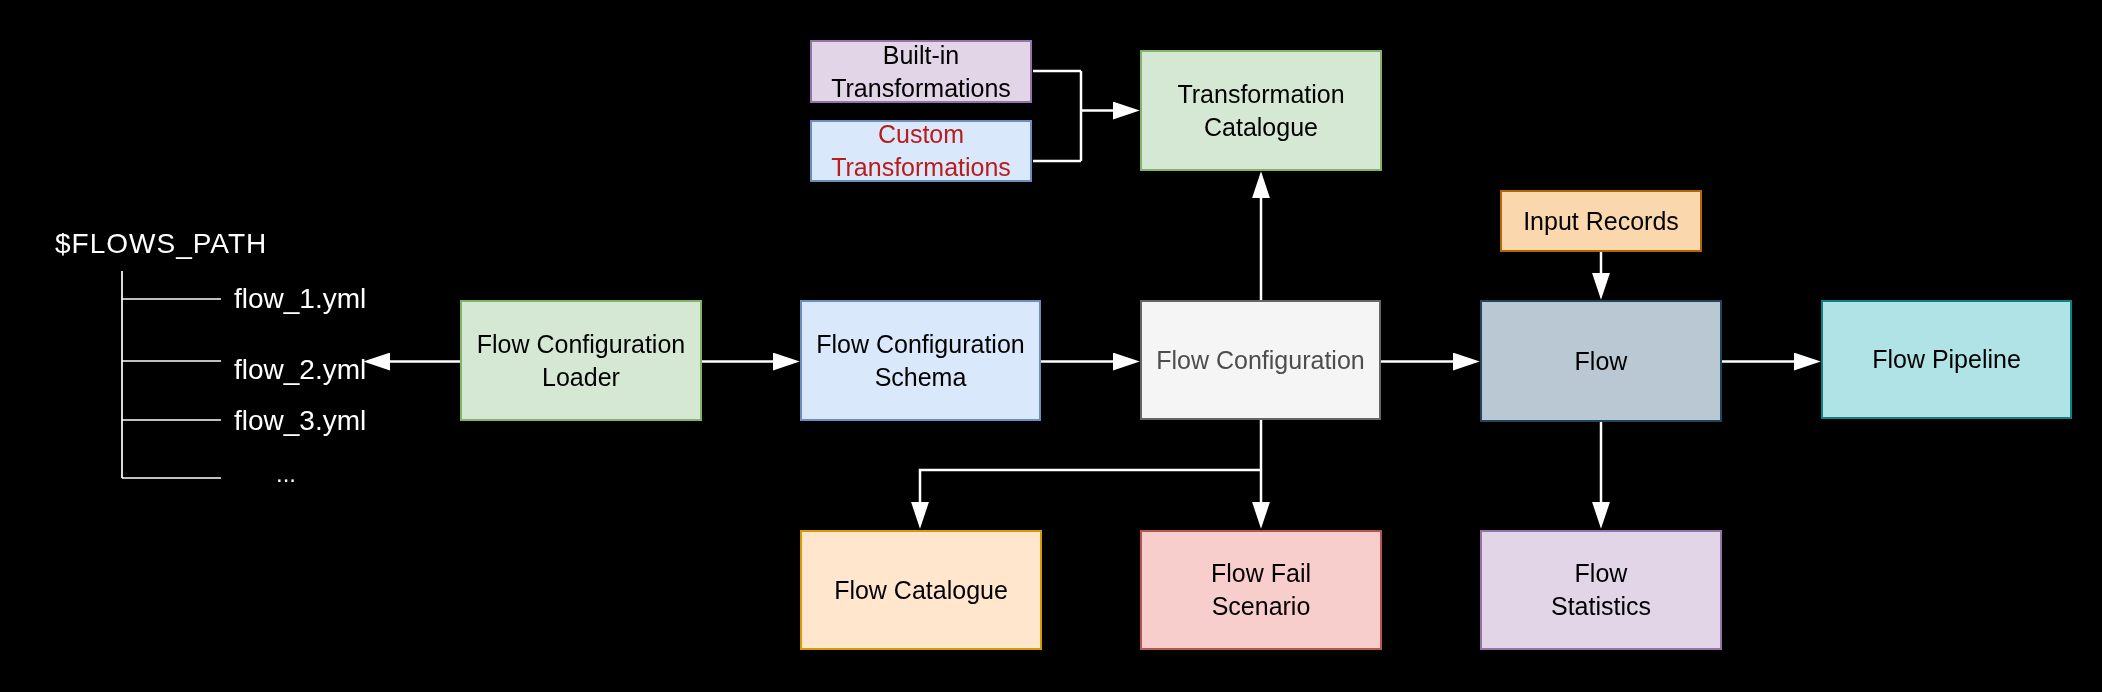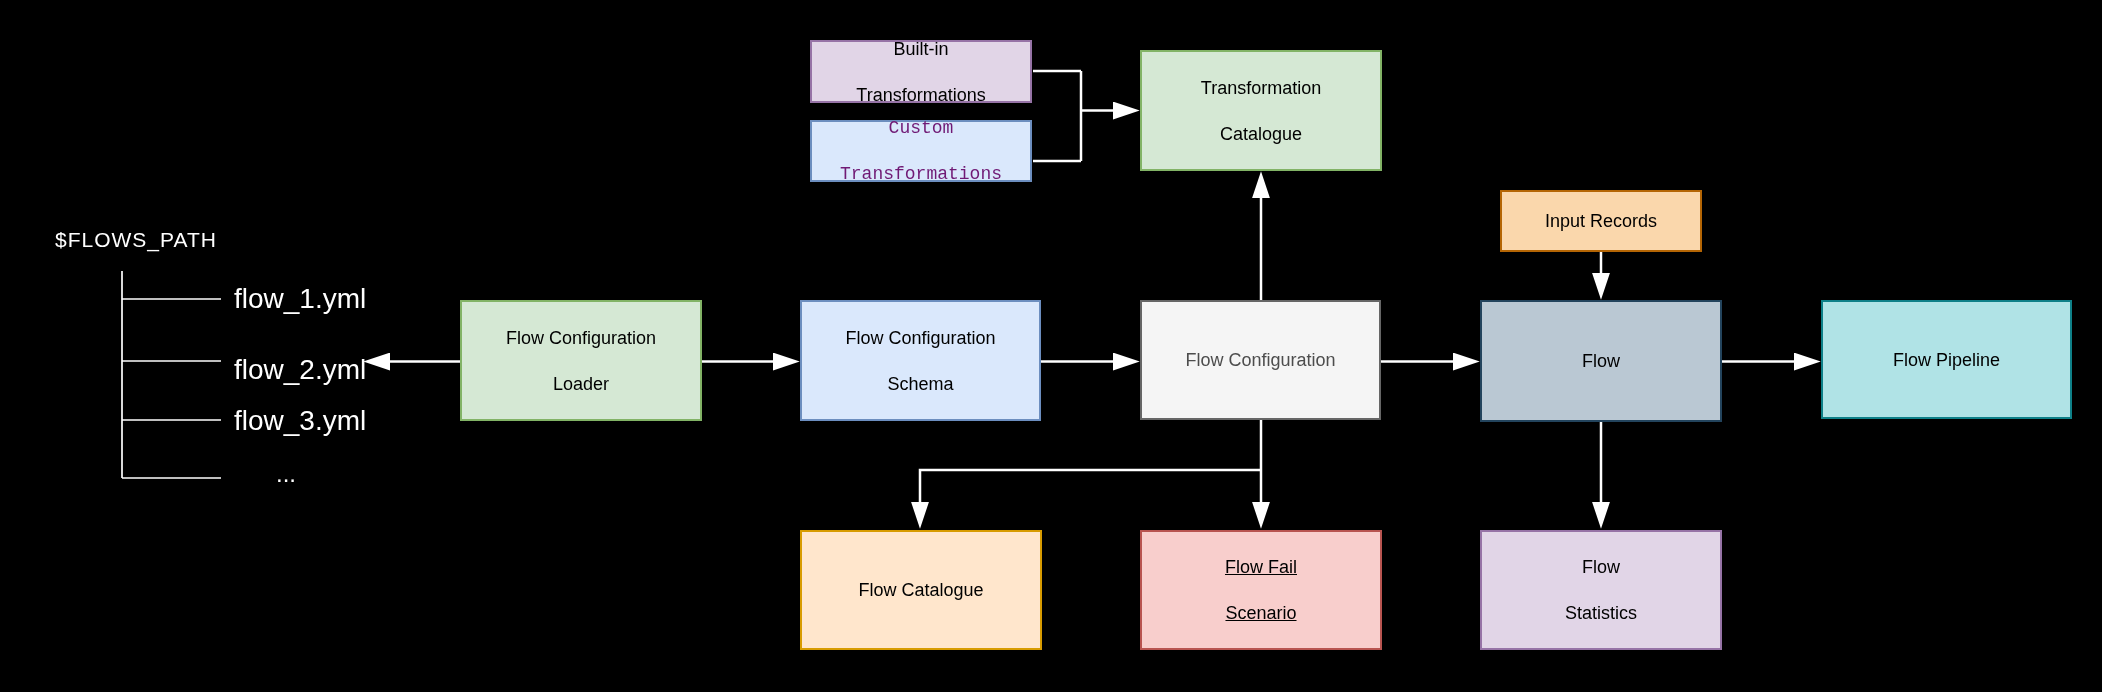--- a/index.html
+++ b/index.html
@@ -7,24 +7,24 @@
     position:relative;width:2102px;height:692px;background:#000;overflow:hidden;
     font-family:"Liberation Sans","DejaVu Sans",sans-serif;
   }
   svg.edges{position:absolute;left:0;top:0;z-index:1;}
   .edge{stroke:var(--arrow,#fff);stroke-width:2.5;fill:none;}
   .tree-line{stroke:var(--arrow,#fff);stroke-width:1.7;fill:none;}
   .arrowhead{fill:var(--arrow,#fff);}
   .node{
     position:absolute;z-index:2;box-sizing:border-box;border:2.5px solid;
     display:flex;align-items:center;justify-content:center;text-align:center;
-    white-space:pre-line;font-size:18px;line-height:46px;color:#000;
+    white-space:pre-line;font-size:25px;line-height:33px;color:#000;
   }
   .label{position:absolute;z-index:2;color:var(--outside-text,#fff);}
-  .root-label{left:55px;top:228px;font-size:21px;letter-spacing:1px;}
+  .root-label{left:55px;top:228px;font-size:28px;letter-spacing:1px;}
   .file-label{left:234px;font-size:28px;line-height:24px;}
   .dots-label{left:276px;top:462px;font-size:24px;line-height:24px;}
   .resolve-label{
     left:1131px;top:216px;width:260px;height:58px;background:#000;
     font-size:25px;line-height:29px;text-align:center;white-space:pre-line;z-index:3;
   }
 </style>
 </head>
 <body style="background: rgb(0, 0, 0);">
 
@@ -64,21 +64,21 @@
   <div class="label root-label">$FLOWS_PATH</div>
   <div class="label file-label" style="top:287px">flow_1.yml</div>
   <div class="label file-label" style="top:358px">flow_2.yml</div>
   <div class="label file-label" style="top:409px">flow_3.yml</div>
   <div class="label dots-label">...</div>
 
 
   <div class="node" style="left: 810px; top: 40px; width: 222px; height: 63px; background: rgb(225, 213, 231); border-color: rgb(150, 115, 166); color: rgb(0, 0, 0);">Built-in
 Transformations</div>
 
-  <div class="node" style="left: 810px; top: 120px; width: 222px; height: 62px; background: rgb(218, 232, 252); border-color: rgb(108, 142, 191); color: #701a75; font-family: Liberation Mono, monospace;">Custom
+  <div class="node" style="left: 810px; top: 120px; width: 222px; height: 62px; background: rgb(218, 232, 252); border-color: rgb(108, 142, 191); color: #b91c1c;">Custom
 Transformations</div>
 
   <div class="node" style="left: 1500px; top: 190px; width: 202px; height: 62px; background: rgb(250, 215, 172); border-color: rgb(180, 101, 4); color: rgb(0, 0, 0);">Input Records</div>
 
   <div class="node" style="left: 1140px; top: 50px; width: 242px; height: 121px; background: rgb(213, 232, 212); border-color: rgb(130, 179, 102); color: rgb(0, 0, 0);">Transformation
 Catalogue</div>
 
   <div class="node" style="left: 460px; top: 300px; width: 242px; height: 121px; background: rgb(213, 232, 212); border-color: rgb(130, 179, 102); color: rgb(0, 0, 0);">Flow Configuration
 Loader</div>
 
@@ -86,19 +86,19 @@
 Schema</div>
 
   <div class="node" style="left: 1140px; top: 300px; width: 241px; height: 120px; background: rgb(245, 245, 245); border-color: rgb(102, 102, 102); color: rgb(77, 77, 77);">Flow Configuration</div>
 
   <div class="node" style="left: 1480px; top: 300px; width: 242px; height: 122px; background: rgb(186, 200, 211); border-color: rgb(35, 68, 93); color: rgb(0, 0, 0);">Flow</div>
 
   <div class="node" style="left: 1821px; top: 300px; width: 251px; height: 119px; background: rgb(176, 227, 230); border-color: rgb(14, 128, 136); color: rgb(0, 0, 0);">Flow Pipeline</div>
 
   <div class="node" style="left: 800px; top: 530px; width: 242px; height: 120px; background: rgb(255, 230, 204); border-color: rgb(215, 155, 0); color: rgb(0, 0, 0);">Flow Catalogue</div>
 
-  <div class="node" style="left: 1140px; top: 530px; width: 242px; height: 120px; background: rgb(248, 206, 204); border-color: rgb(184, 84, 80); color: rgb(0, 0, 0); text-decoration: underline;">Flow Fail
+  <div class="node" style="left: 1140px; top: 530px; width: 242px; height: 120px; background: rgb(248, 206, 204); border-color: rgb(184, 84, 80); color: rgb(0, 0, 0);">Flow Fail
 Scenario</div>
 
   <div class="node" style="left: 1480px; top: 530px; width: 242px; height: 120px; background: rgb(225, 213, 231); border-color: rgb(150, 115, 166); color: rgb(0, 0, 0);">Flow
 Statistics</div>
 
 </div>
 
 </body></html>

